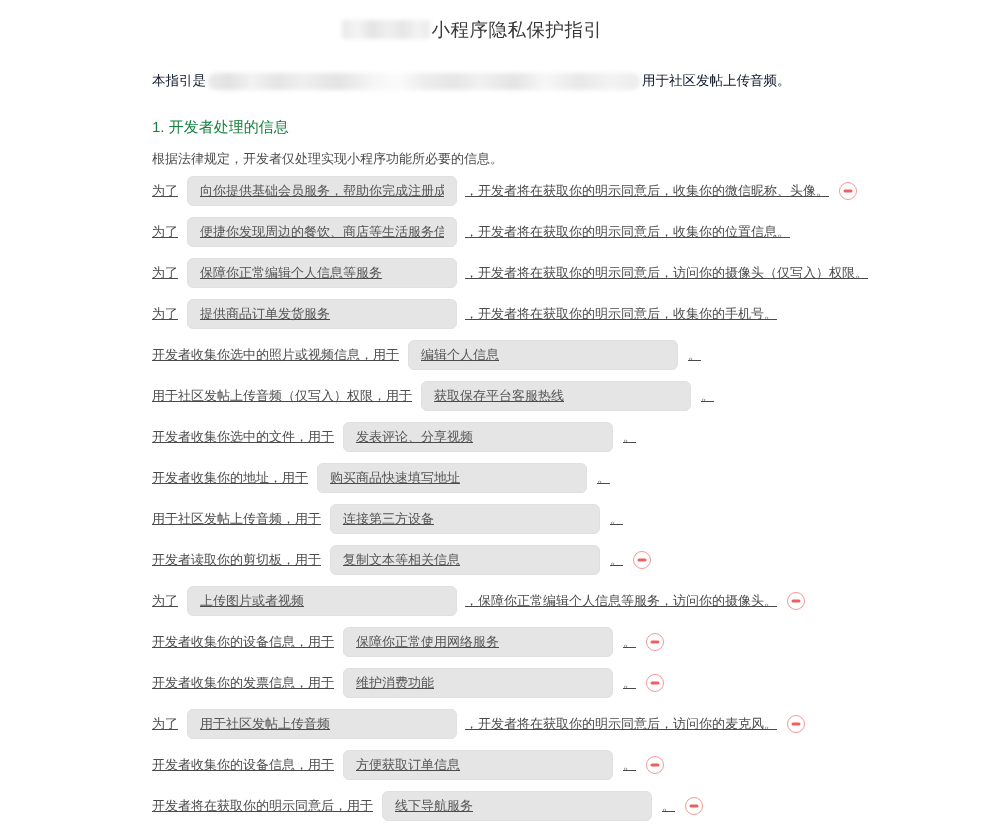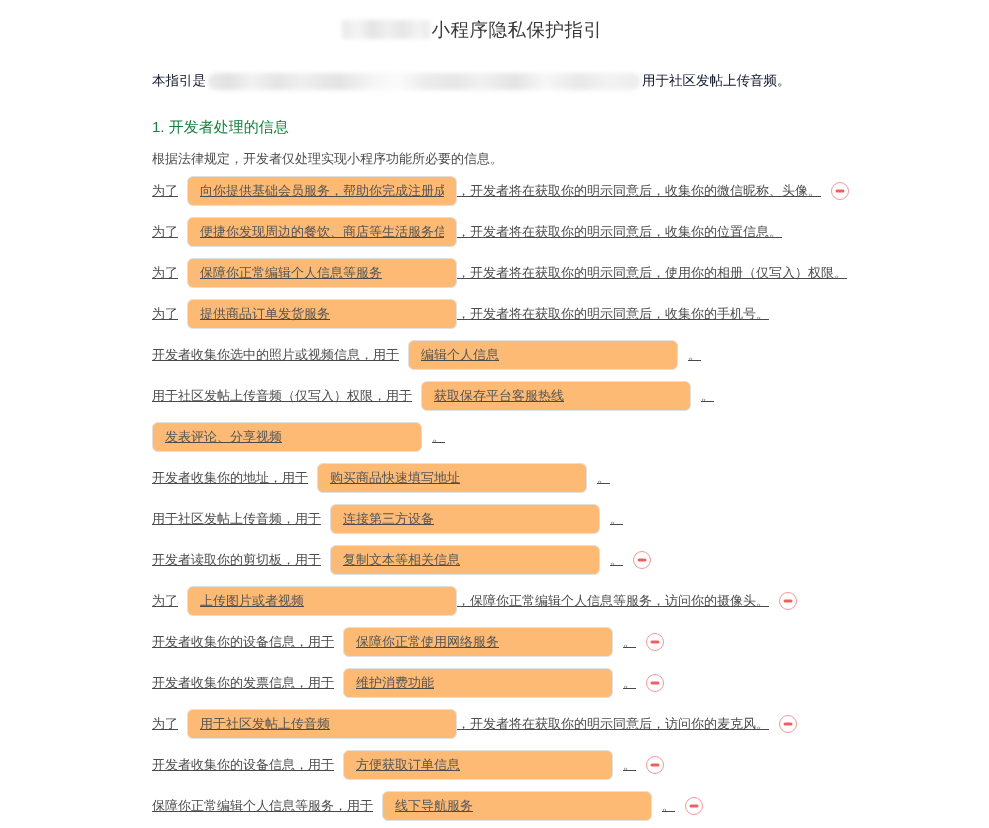--- a/index.html
+++ b/index.html
@@ -29,25 +29,25 @@
       #f7f7f7 78%,#e8e8e8 86%,#f3f3f3 93%,#ececec 100%);
   }
   
   .section-heading{margin-top:27px;font-size:15px;color:#15803d;height:20px;line-height:20px;}
   .section-desc{margin-top:13px;font-size:13px;color:#4c4c4c;height:17px;line-height:17px;}
   
   .rows{margin:0;text-decoration:underline;}
   .row{display:flex;align-items:center;margin-top:11px;height:30px;font-size:13px;color:#4c4c4c;white-space:nowrap;}
   .row:first-child{margin-top:9px;}
   .pre{margin-right:9px;}
-  .post{margin-left:0;}
+  .post{margin-left:8px;}
   .post.period{margin-left:10px;}
   .field{
     width:270px;height:30px;box-sizing:border-box;flex:0 0 auto;
-    border:1px solid #e0e0e0;border-radius:6px;background:#fdba74;
+    border:1px solid #e0e0e0;border-radius:6px;background:#e5e5e5;
     padding:0 12px;font-size:13px;color:#555;outline:none;
     font-family:"Liberation Sans","DejaVu Sans",sans-serif;
   }
   .remove-btn{
     margin-left:10px;width:18px;height:18px;flex:0 0 auto;
     border:1px solid #f59898;border-radius:50%;background:#fff;
     position:relative;cursor:pointer;padding:0;display:inline-block;
   }
   .minus-bar{
     position:absolute;left:50%;top:50%;transform:translate(-50%,-50%);
@@ -83,38 +83,39 @@
         </button>
       </div>
       <div class="row">
         <span class="pre">为了</span>
         <input class="field" type="text" value="便捷你发现周边的餐饮、商店等生活服务信" style="">
         <span class="post">，开发者将在获取你的明示同意后，收集你的位置信息。</span>
       </div>
       <div class="row">
         <span class="pre">为了</span>
         <input class="field" type="text" value="保障你正常编辑个人信息等服务" style="">
-        <span class="post">，开发者将在获取你的明示同意后，使用你的相册（仅写入）权限。</span>
+        <span class="post">，开发者将在获取你的明示同意后，访问你的摄像头（仅写入）权限。</span>
       </div>
       <div class="row">
         <span class="pre">为了</span>
         <input class="field" type="text" value="提供商品订单发货服务" style="">
         <span class="post">，开发者将在获取你的明示同意后，收集你的手机号。</span>
       </div>
       <div class="row">
         <span class="pre">开发者收集你选中的照片或视频信息，用于</span>
         <input class="field" type="text" value="编辑个人信息" style="">
         <span class="post period">。</span>
       </div>
       <div class="row">
         <span class="pre">用于社区发帖上传音频（仅写入）权限，用于</span>
         <input class="field" type="text" value="获取保存平台客服热线" style="">
         <span class="post period">。</span>
       </div>
       <div class="row">
+        <span class="pre">开发者收集你选中的文件，用于</span>
         <input class="field" type="text" value="发表评论、分享视频" style="">
         <span class="post period">。</span>
       </div>
       <div class="row">
         <span class="pre">开发者收集你的地址，用于</span>
         <input class="field" type="text" value="购买商品快速填写地址" style="">
         <span class="post period">。</span>
       </div>
       <div class="row">
         <span class="pre">用于社区发帖上传音频，用于</span>
@@ -163,21 +164,21 @@
       </div>
       <div class="row">
         <span class="pre">开发者收集你的设备信息，用于</span>
         <input class="field" type="text" value="方便获取订单信息" style="">
         <span class="post period">。</span>
         <button class="remove-btn">
           <span class="minus-bar"></span>
         </button>
       </div>
       <div class="row">
-        <span class="pre">保障你正常编辑个人信息等服务，用于</span>
+        <span class="pre">开发者将在获取你的明示同意后，用于</span>
         <input class="field" type="text" value="线下导航服务" style="">
         <span class="post period">。</span>
         <button class="remove-btn">
           <span class="minus-bar"></span>
         </button>
       </div>
     </div>
 
 </div>
 

